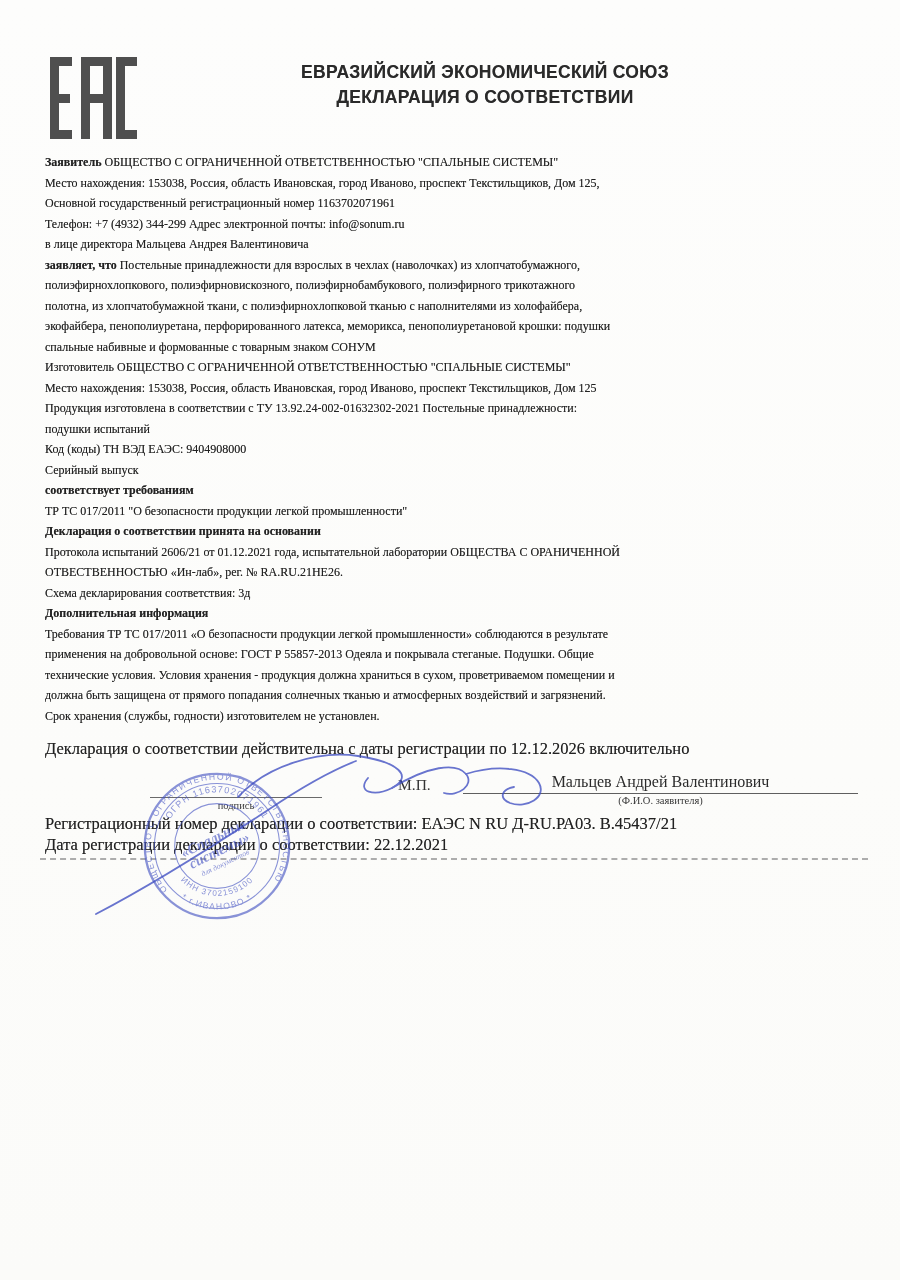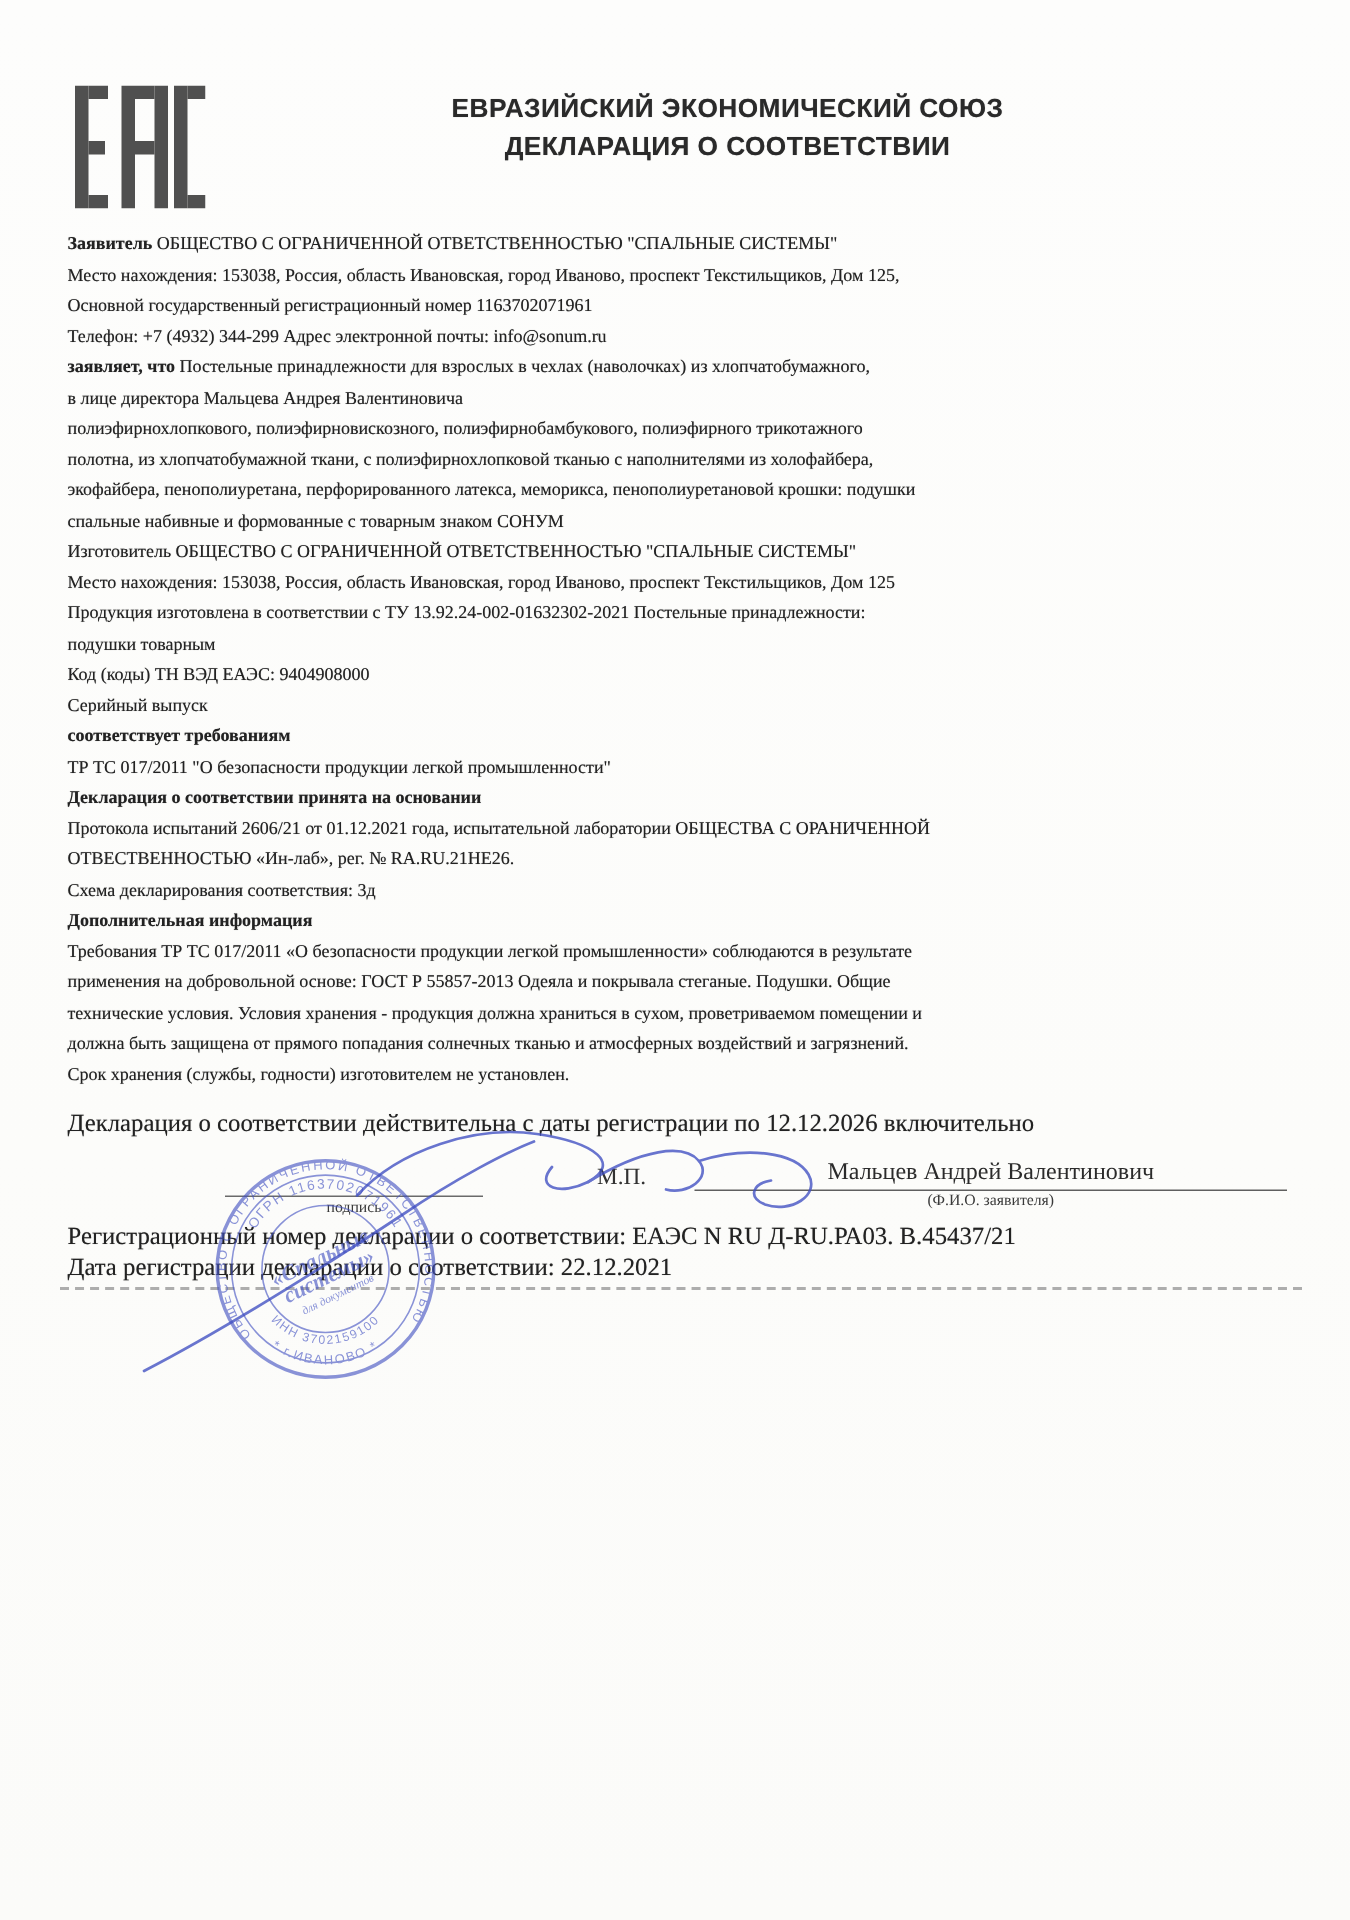--- a/index.html
+++ b/index.html
@@ -78,30 +78,30 @@
   <div class="title">
     <div>ЕВРАЗИЙСКИЙ ЭКОНОМИЧЕСКИЙ СОЮЗ</div>
     <div>ДЕКЛАРАЦИЯ О СООТВЕТСТВИИ</div>
   </div>
 
   <div class="doc-lines" id="doc-lines">
       <div class="line"><b>Заявитель</b><span> ОБЩЕСТВО С ОГРАНИЧЕННОЙ ОТВЕТСТВЕННОСТЬЮ "СПАЛЬНЫЕ СИСТЕМЫ"</span></div>
       <div class="line"><span>Место нахождения: 153038, Россия, область Ивановская, город Иваново, проспект Текстильщиков, Дом 125,</span></div>
       <div class="line"><span>Основной государственный регистрационный номер 1163702071961</span></div>
       <div class="line"><span>Телефон: +7 (4932) 344-299 Адрес электронной почты: info@sonum.ru</span></div>
+      <div class="line"><span>в лице директора Мальцева Андрея Валентиновича</span></div>
       <div class="line"><b>заявляет, что</b><span> Постельные принадлежности для взрослых в чехлах (наволочках) из хлопчатобумажного,</span></div>
-      <div class="line"><span>в лице директора Мальцева Андрея Валентиновича</span></div>
       <div class="line"><span>полиэфирнохлопкового, полиэфирновискозного, полиэфирнобамбукового, полиэфирного трикотажного</span></div>
       <div class="line"><span>полотна, из хлопчатобумажной ткани, с полиэфирнохлопковой тканью с наполнителями из холофайбера,</span></div>
       <div class="line"><span>экофайбера, пенополиуретана, перфорированного латекса, меморикса, пенополиуретановой крошки: подушки</span></div>
       <div class="line"><span>спальные набивные и формованные с товарным знаком СОНУМ</span></div>
       <div class="line"><span>Изготовитель ОБЩЕСТВО С ОГРАНИЧЕННОЙ ОТВЕТСТВЕННОСТЬЮ "СПАЛЬНЫЕ СИСТЕМЫ"</span></div>
       <div class="line"><span>Место нахождения: 153038, Россия, область Ивановская, город Иваново, проспект Текстильщиков, Дом 125</span></div>
       <div class="line"><span>Продукция изготовлена в соответствии с ТУ 13.92.24-002-01632302-2021 Постельные принадлежности:</span></div>
-      <div class="line"><span>подушки товарным</span></div>
+      <div class="line"><span>подушки испытаний</span></div>
       <div class="line"><span>Код (коды) ТН ВЭД ЕАЭС: 9404908000</span></div>
       <div class="line"><span>Серийный выпуск</span></div>
       <div class="line"><b>соответствует требованиям</b><span></span></div>
       <div class="line"><span>ТР ТС 017/2011 "О безопасности продукции легкой промышленности"</span></div>
       <div class="line"><b>Декларация о соответствии принята на основании</b><span></span></div>
       <div class="line"><span>Протокола испытаний 2606/21 от 01.12.2021 года, испытательной лаборатории ОБЩЕСТВА С ОРАНИЧЕННОЙ</span></div>
       <div class="line"><span>ОТВЕСТВЕННОСТЬЮ «Ин-лаб», рег. № RA.RU.21НЕ26.</span></div>
       <div class="line"><span>Схема декларирования соответствия: 3д</span></div>
       <div class="line"><b>Дополнительная информация</b><span></span></div>
       <div class="line"><span>Требования ТР ТС 017/2011 «О безопасности продукции легкой промышленности» соблюдаются в результате</span></div>

